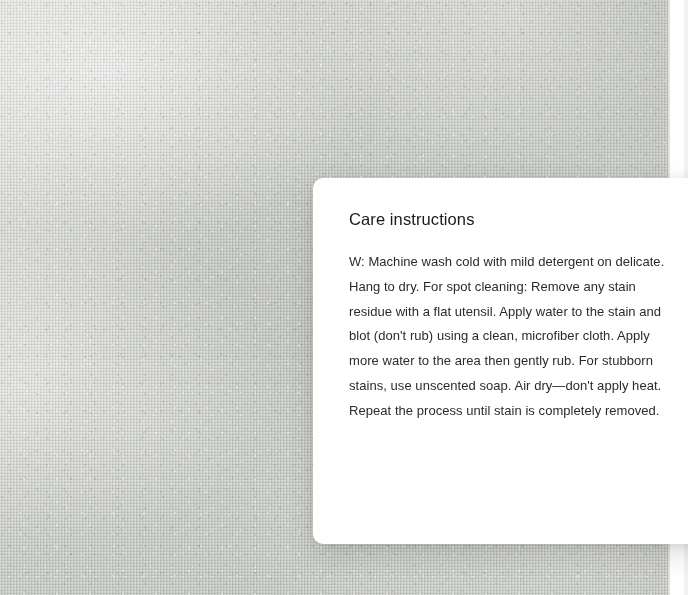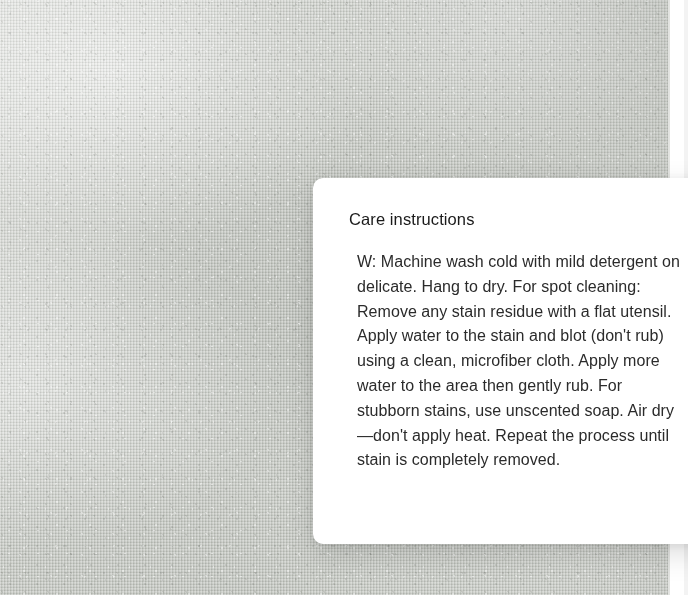--- a/index.html
+++ b/index.html
@@ -143,25 +143,25 @@
   .card-title {
     font-size: 16.5px;
     line-height: 22px;
     color: #1a1a1a;
     font-weight: 400;
     letter-spacing: 0.1px;
     margin: 0 0 20px 0;
   }
 
   .card-body {
-    font-size: 16px;
+    font-size: 13px;
     line-height: 24.8px;
     color: #2b2b2b;
     font-weight: 400;
-    margin: 8px;
+    margin: 0;
     max-width: 330px;
     letter-spacing: 0.05px;
   }
 </style>
 </head>
 <body>
 
 <div id="stage">
 
   <div class="fabric">

